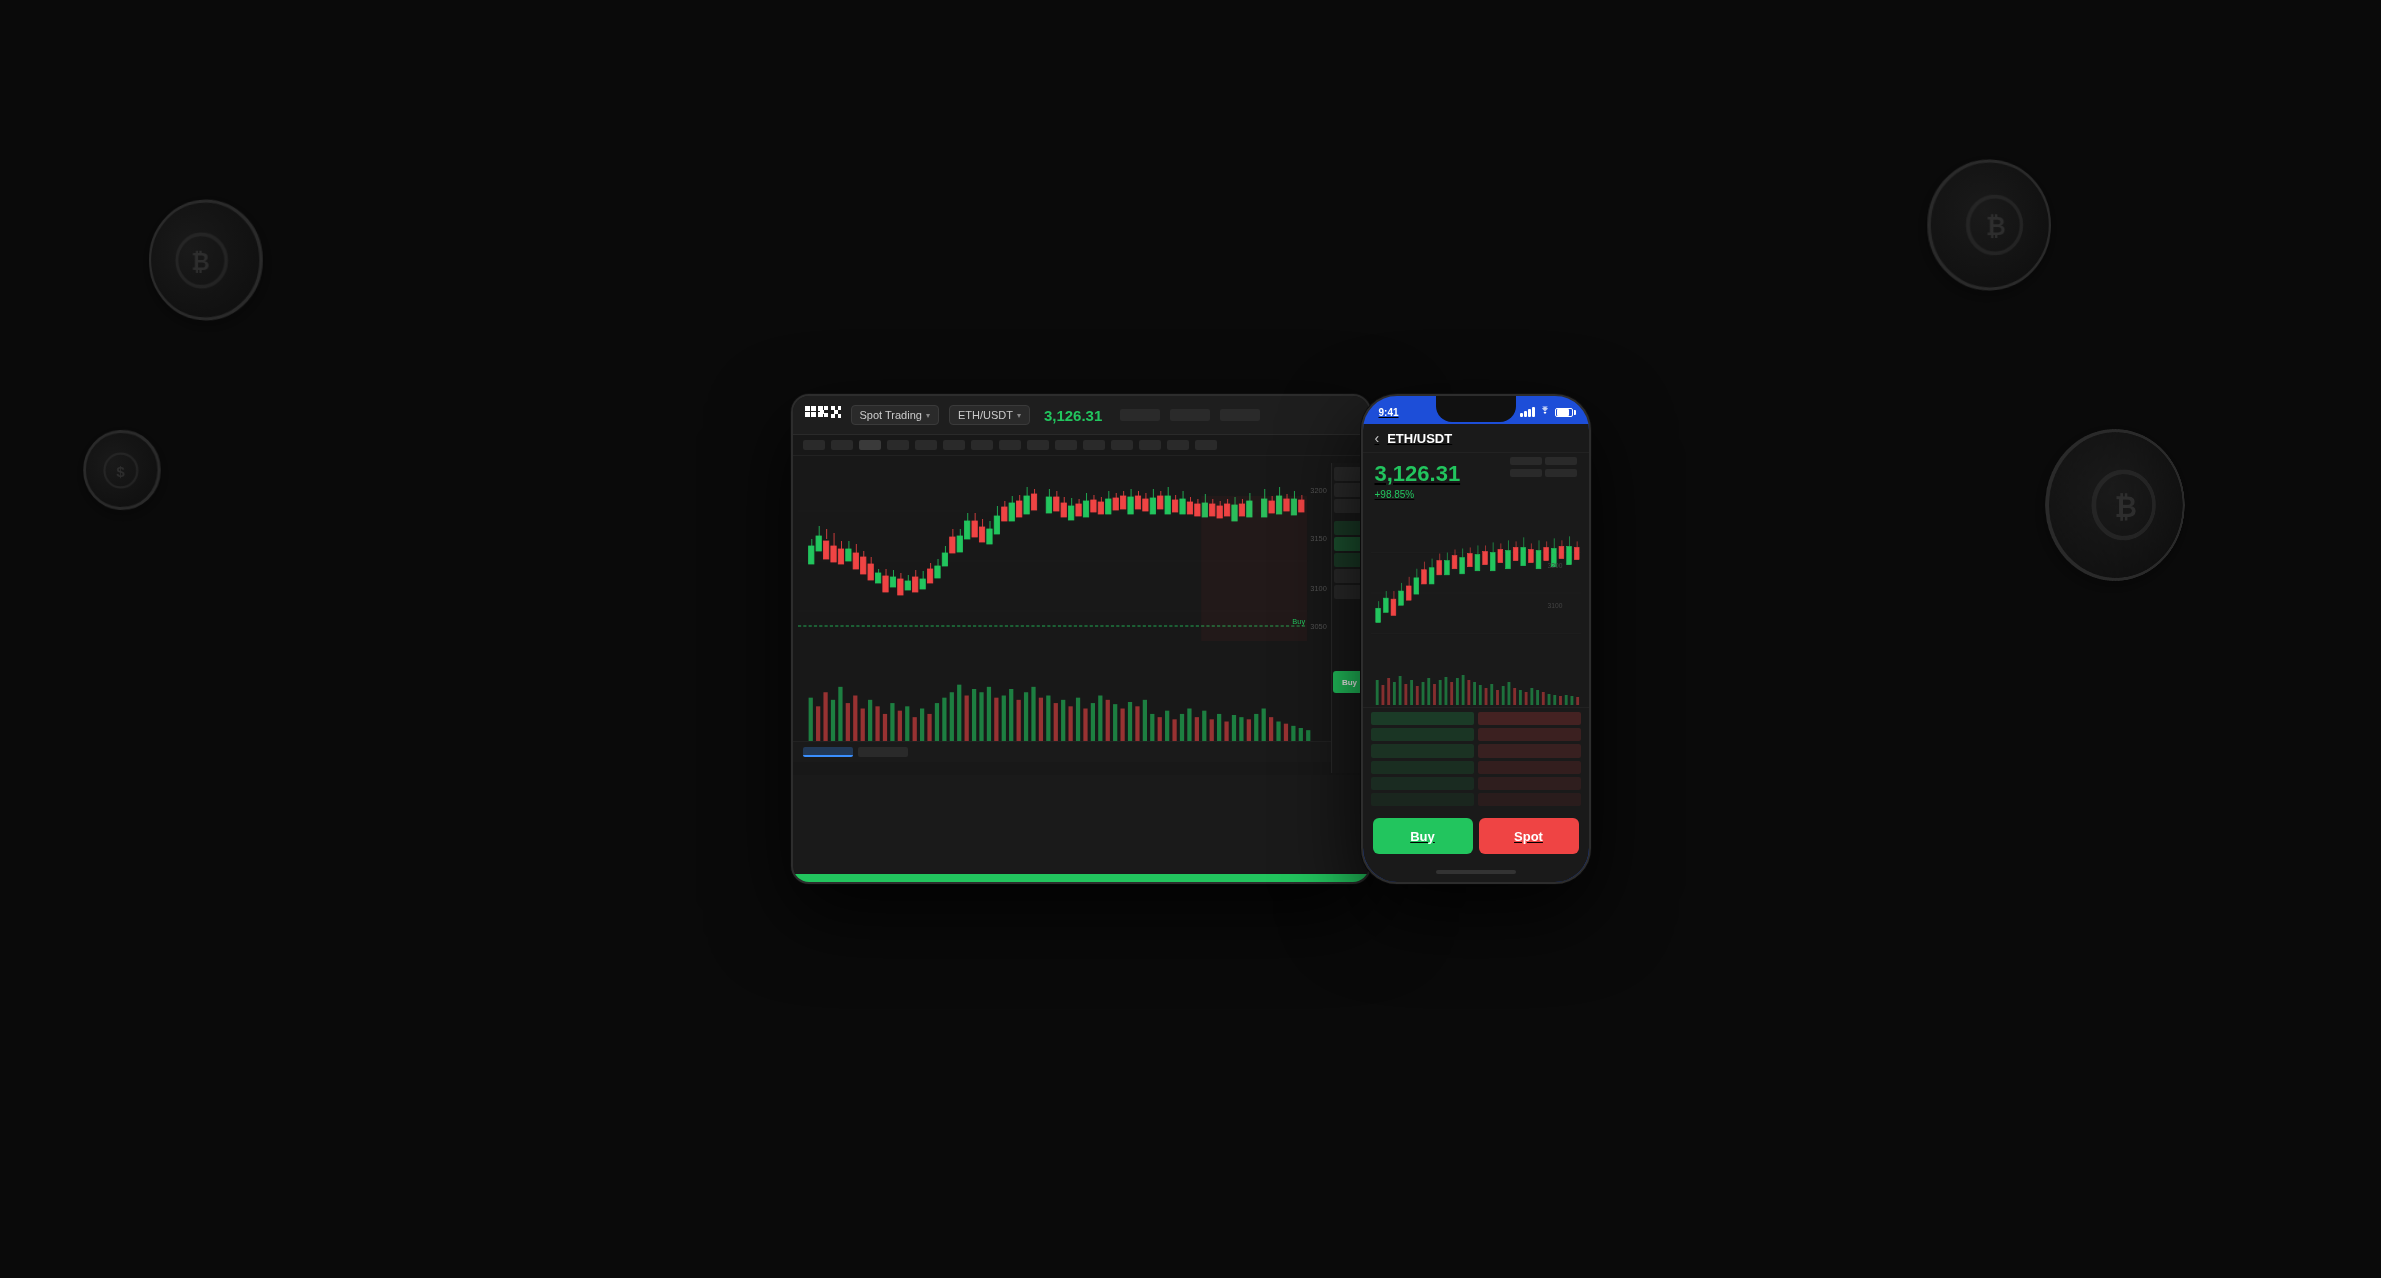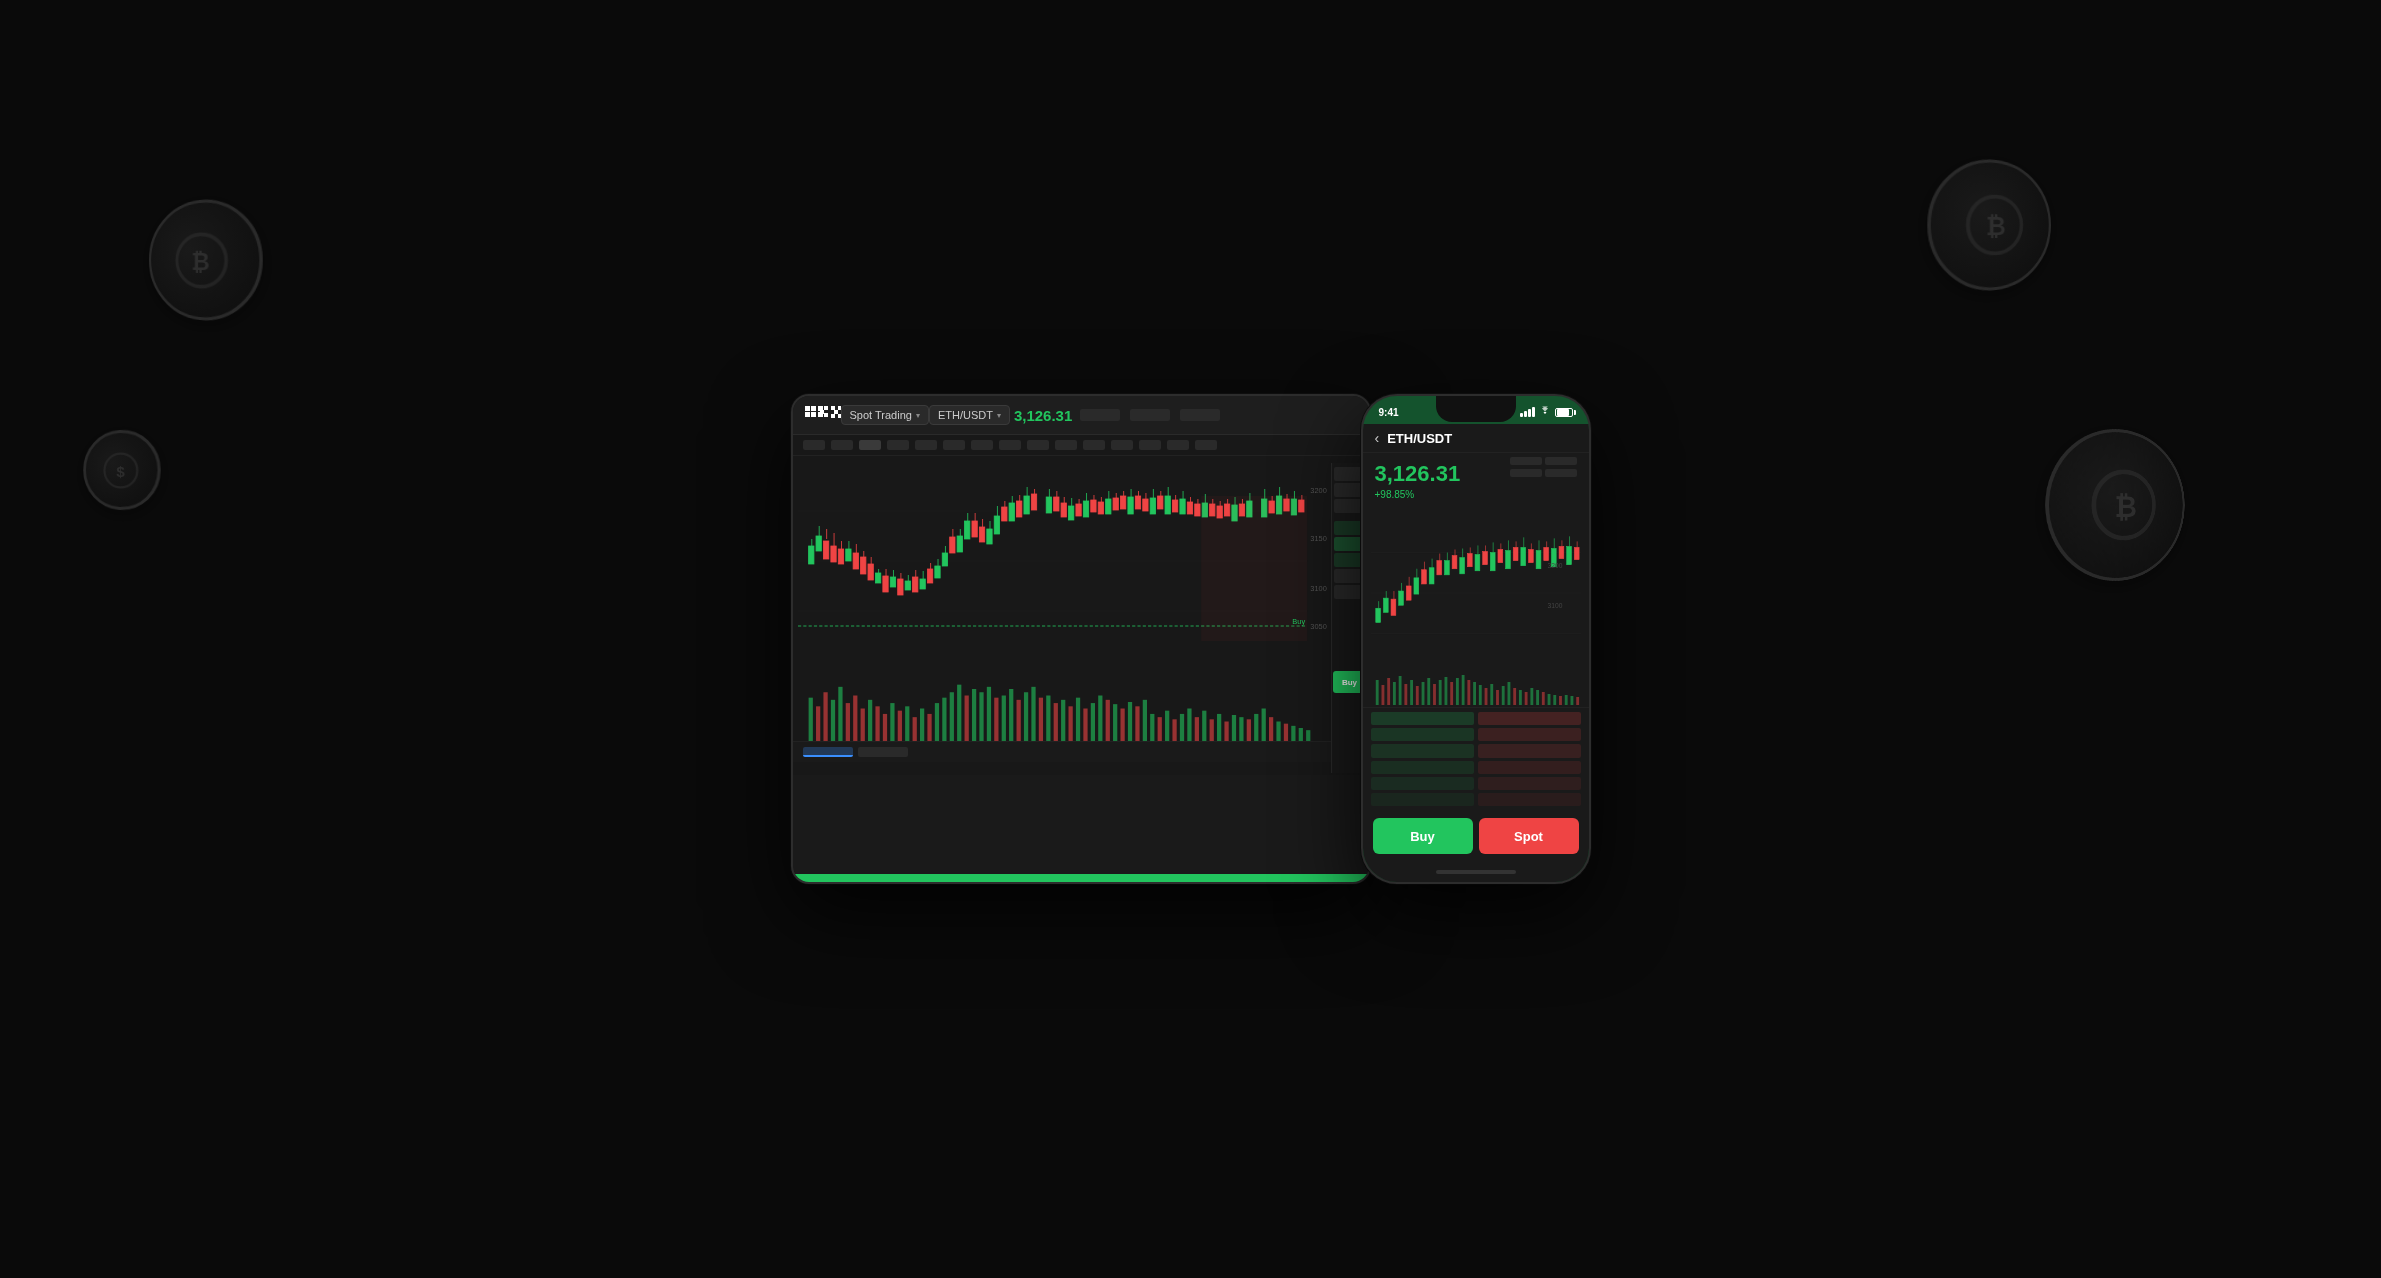--- a/index.html
+++ b/index.html
@@ -83,20 +83,21 @@
       overflow: hidden;
       position: relative;
       z-index: 2;
     }
 
     .tablet-header {
       background: #1e1e1e;
       padding: 8px 12px;
       display: flex;
       align-items: center;
+      gap: 10px;
       border-bottom: 1px solid #2a2a2a;
     }
 
     .okx-logo {
       width: 36px;
       height: 22px;
       display: flex;
       align-items: center;
       justify-content: center;
     }
@@ -277,28 +278,29 @@
       justify-content: center;
       color: white;
       font-size: 8px;
       font-weight: bold;
     }
 
     
     .phone {
       width: 230px;
       height: 490px;
-      background: #14532d;
+      background: #1d4ed8;
       border-radius: 36px;
       border: 2px solid #2d2d2d;
       box-shadow: 0 30px 80px rgba(0,0,0,0.8), 0 0 0 1px #111;
       overflow: hidden;
       position: relative;
       z-index: 3;
       margin-left: -10px;
+      text-decoration: underline;
     }
 
     .phone-notch {
       width: 80px;
       height: 26px;
       background: #111;
       border-radius: 0 0 16px 16px;
       position: absolute;
       top: 0;
       left: 50%;

